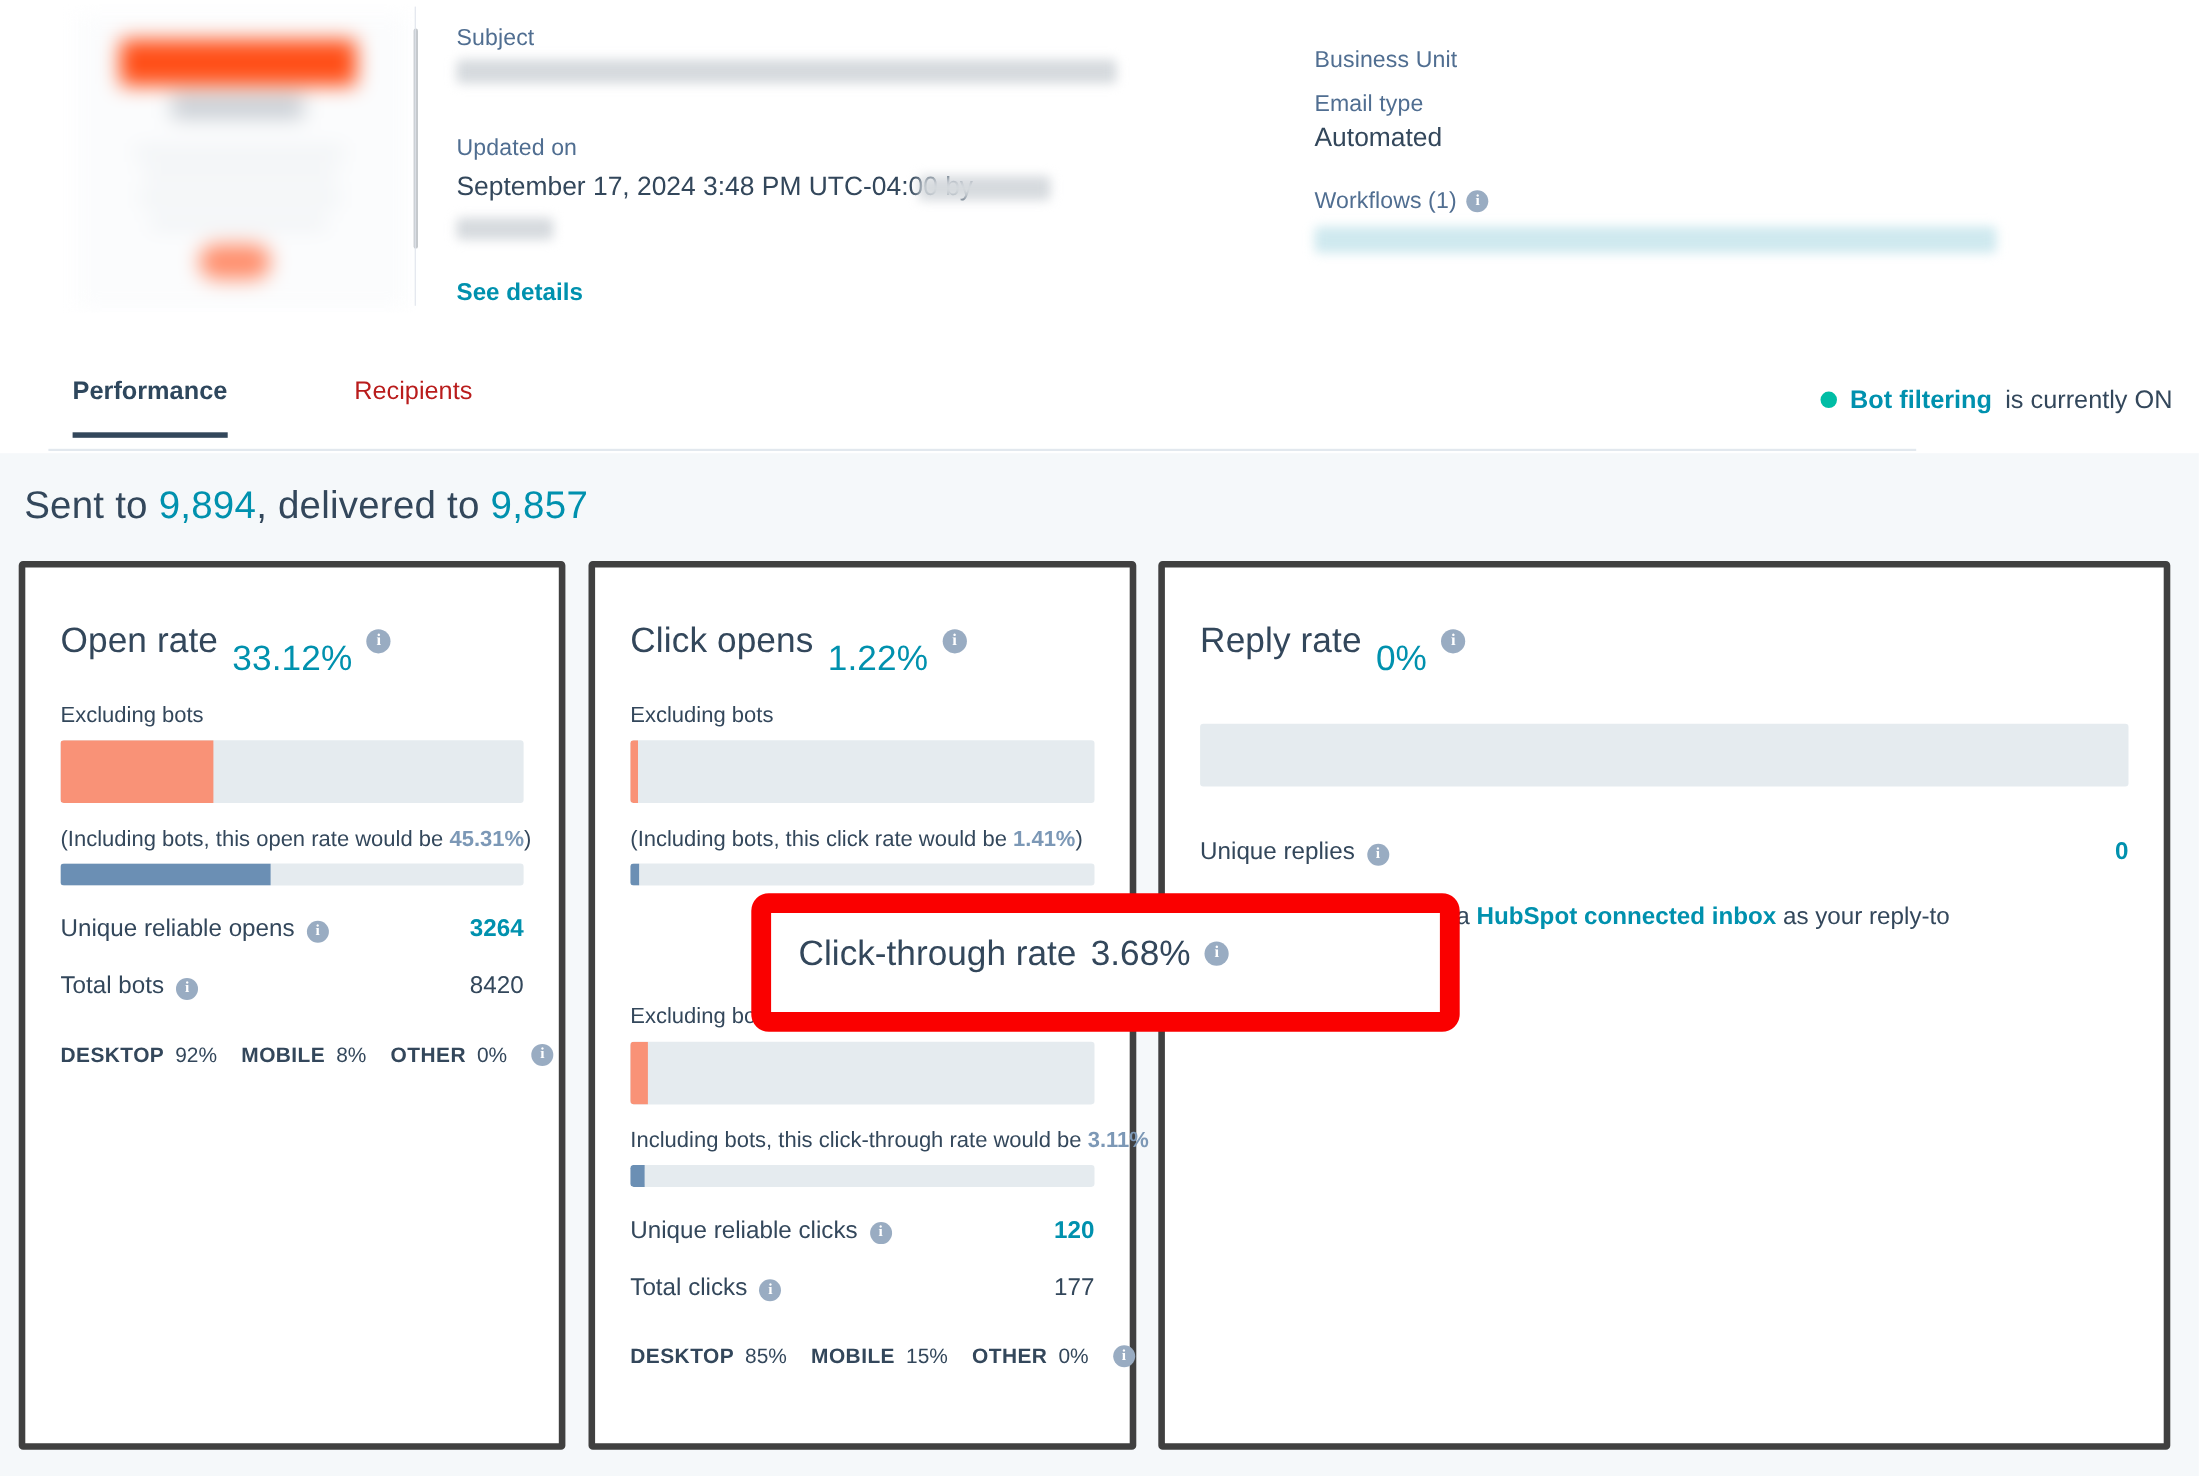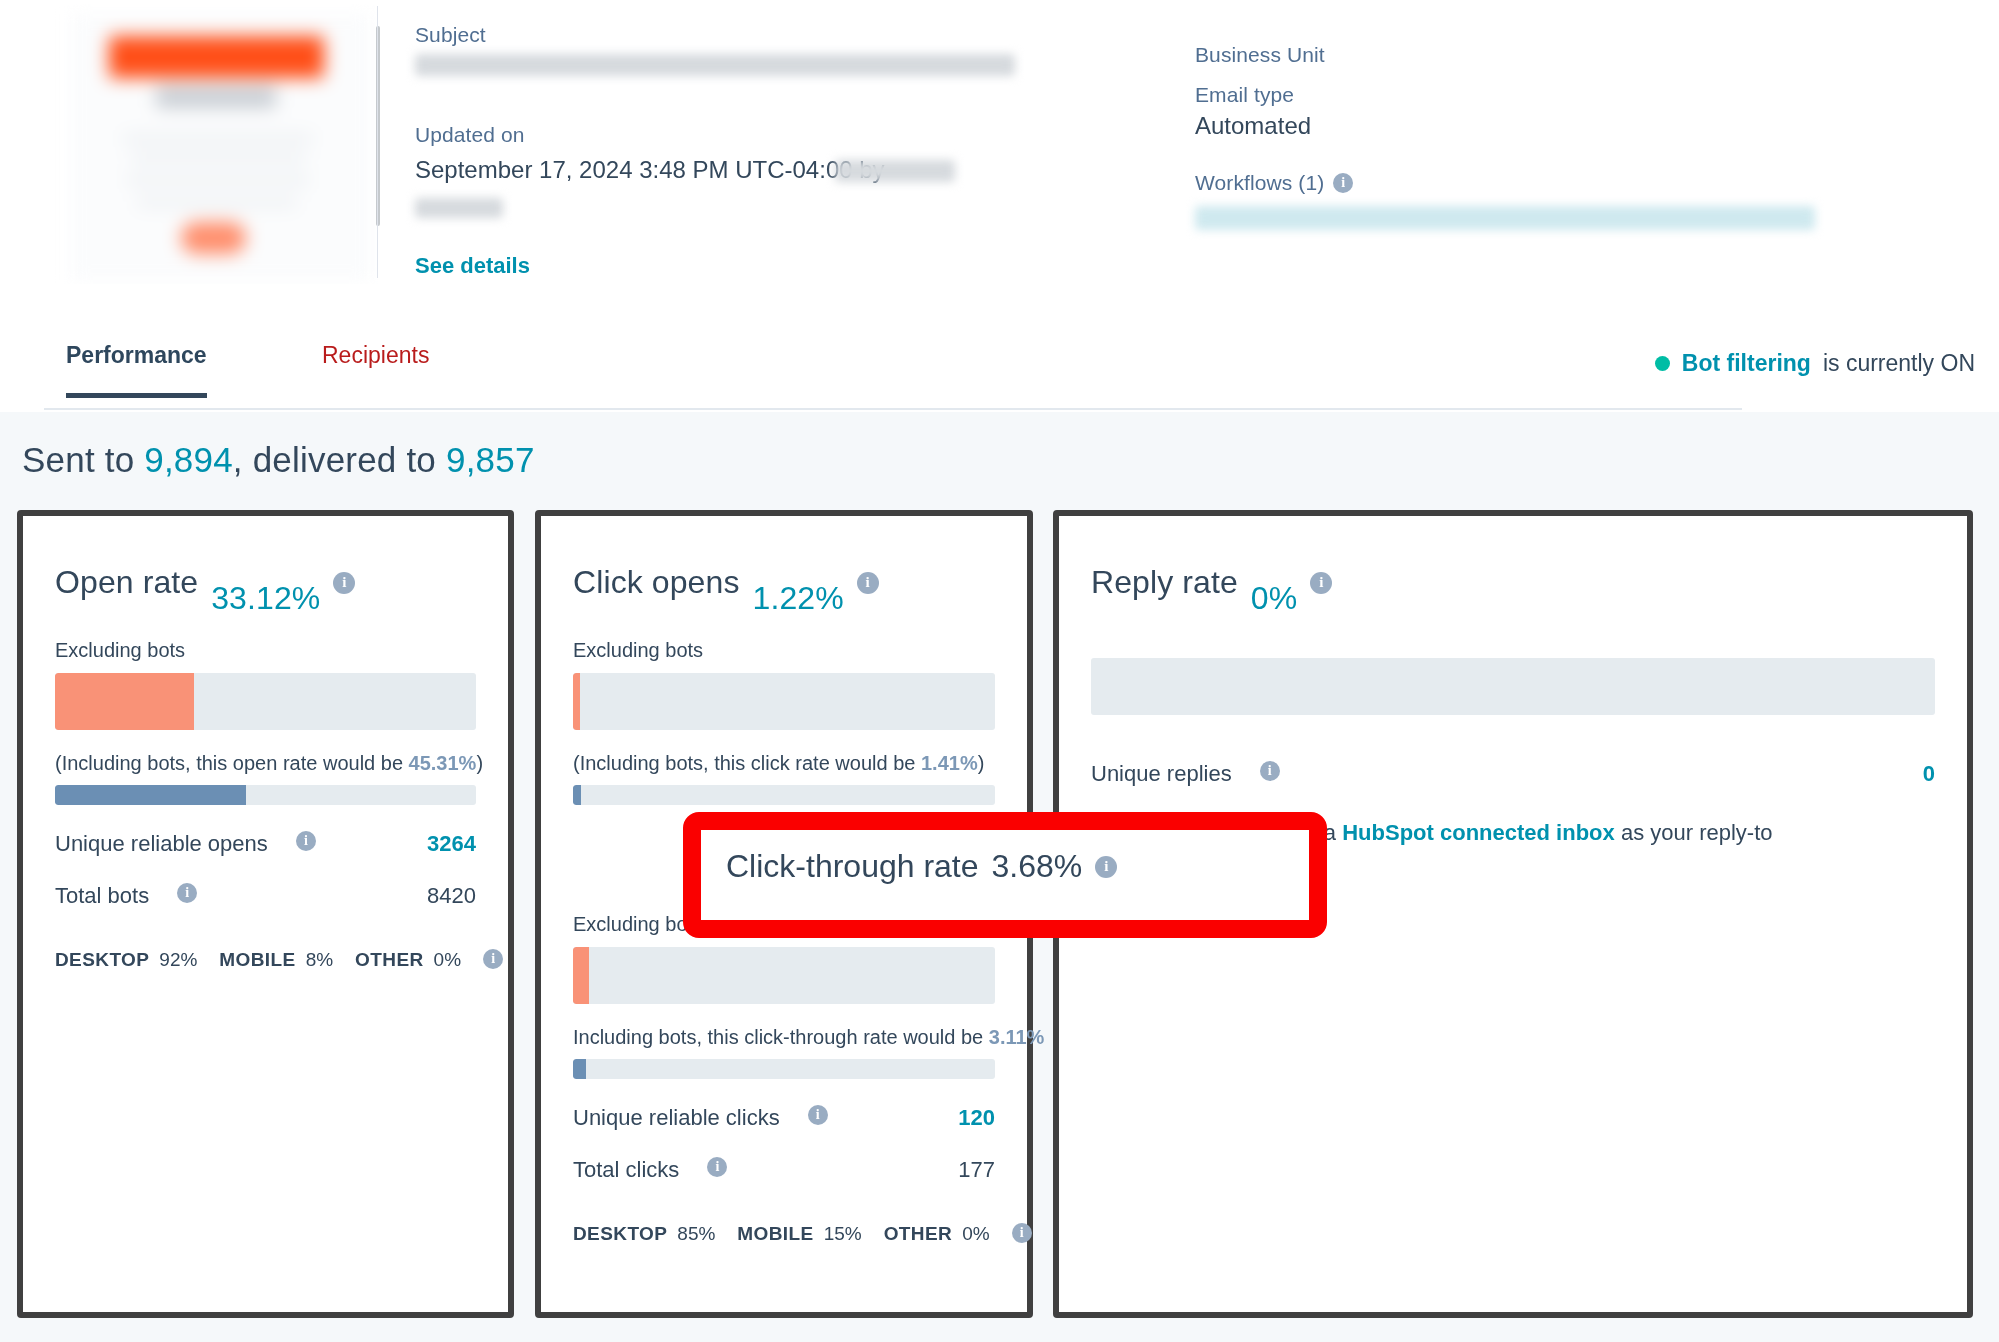--- a/index.html
+++ b/index.html
@@ -152,21 +152,21 @@
   .note-bold { color: #7c98b6; font-weight: bold; }
   .bar-track-sm {
     margin-top: 10px; width: 100%; height: 20px;
     background: #e5ebef; border-radius: 3px; overflow: hidden;
   }
 
   .stat-row {
     display: flex; align-items: center; justify-content: space-between;
     font-size: 22px; color: #33475b; margin-top: 26px;
   }
-  .stat-left { display: flex; align-items: flex-start; gap: 28px; }
+  .stat-left { display: flex; align-items: flex-end; gap: 11px; }
   .stat-val  { font-size: 22px; color: #33475b; }
   .stat-val.em { color: #0091ae; font-weight: bold; }
 
   .device-row {
     display: flex; align-items: flex-start; gap: 10px;
     margin-top: 40px; font-size: 19px; color: #33475b; white-space: nowrap;
   }
   .device-row b { font-weight: bold; letter-spacing: .4px; }
   .device-row span.v { margin-right: 12px; }
 

